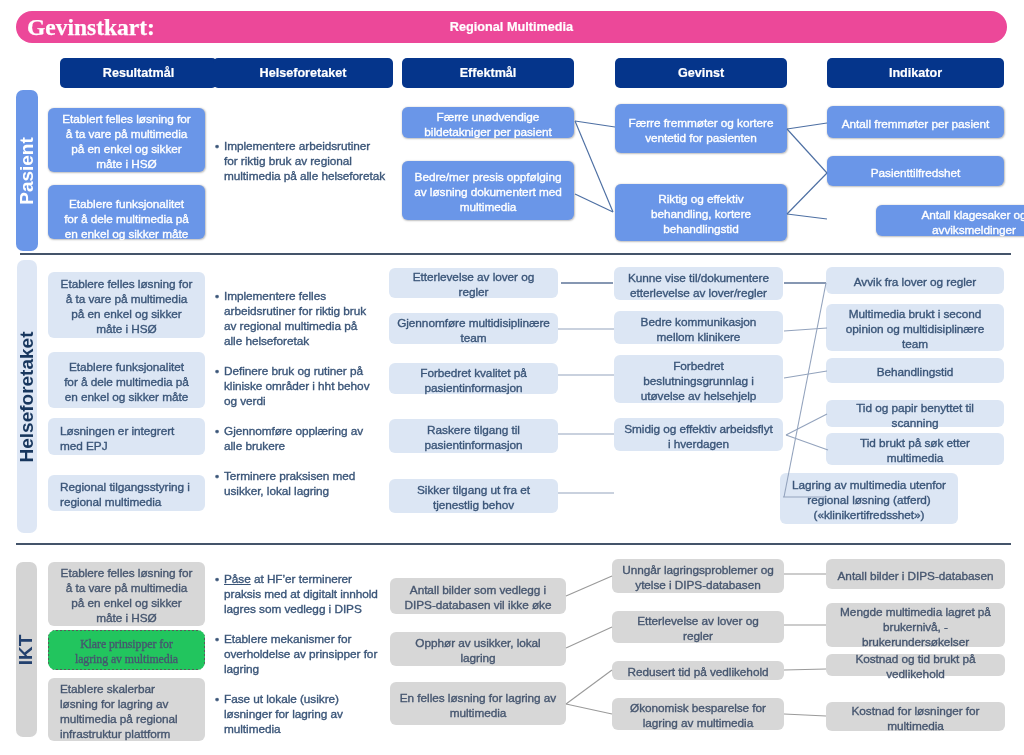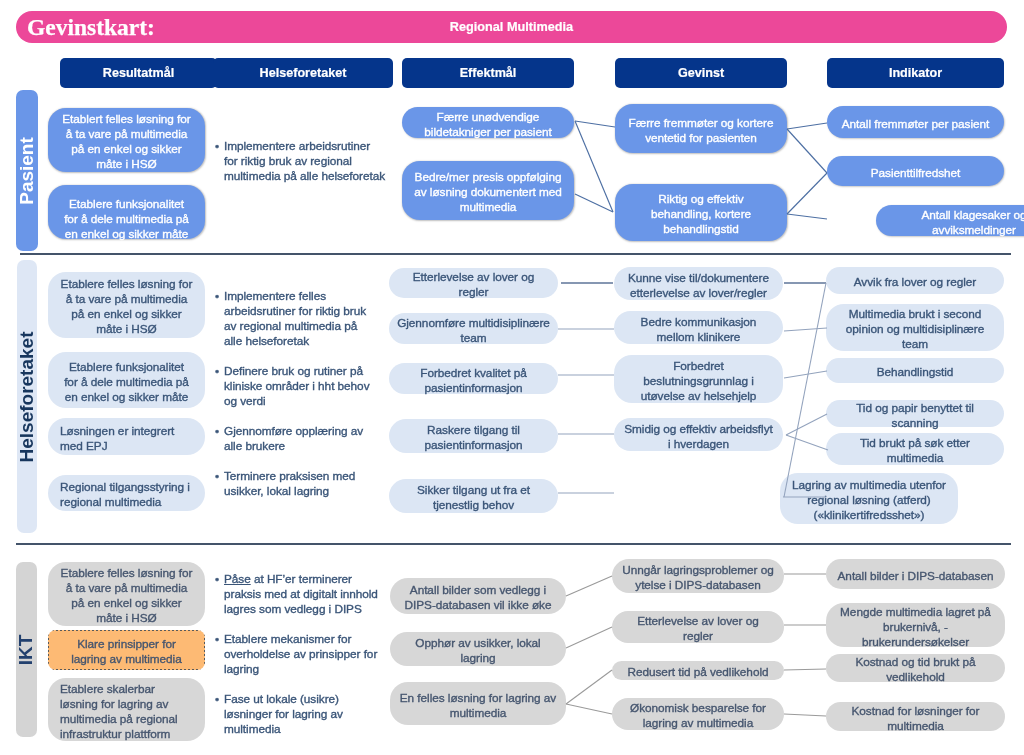--- a/index.html
+++ b/index.html
@@ -20,36 +20,36 @@
     display:flex; align-items:center; justify-content:center;
     font-size:12.7px; font-weight:bold; color:#FFFFFF; -webkit-text-stroke:0.2px #FFFFFF; }
 
   .colhdr { top:58px; height:30px; background:#05358B; border-radius:5px;
     display:flex; align-items:center; justify-content:center;
     color:#fff; font-size:12.6px; font-weight:bold; -webkit-text-stroke:0.2px #FFFFFF; }
 
   .band { border-radius:7px; display:flex; align-items:center; justify-content:center; }
   .band span { transform: rotate(-90deg); white-space:nowrap; font-weight:bold; }
 
-  .node { border-radius:18px; display:flex; align-items:center; justify-content:center;
+  .node { border-radius:6px; display:flex; align-items:center; justify-content:center;
     text-align:center; padding:4px 3px 0; line-height:15px; white-space:pre-line; }
   .node.l { text-align:left; justify-content:flex-start; padding-left:12px; }
   .node.vb { align-items:flex-start; padding-top:12px; overflow:visible; }
 
   .r1 .band { background:#6A96E8; }
   .r1 .band span { color:#fff; font-size:19px; }
   .r1 .node { background:#6A96E8; color:#fff; font-size:11.8px; font-weight:normal; letter-spacing:-0.05px; -webkit-text-stroke:0.35px currentColor;
               box-shadow:0.7px 0.7px 1.8px rgba(0,0,0,0.25); }
   .r2 .band { background:#DEE7F5; }
   .r2 .band span { color:#17365D; font-size:19px; }
   .r2 .node { background:#DCE6F4; color:#3A5578; font-size:11.8px; font-weight:normal; letter-spacing:-0.05px; -webkit-text-stroke:0.35px currentColor; }
   .r3 .band { background:#D4D4D4; }
   .r3 .band span { color:#22406E; font-size:19px; }
   .r3 .node { background:#D7D7D7; color:#46566F; font-size:11.8px; font-weight:normal; letter-spacing:-0.05px; -webkit-text-stroke:0.35px currentColor; }
-  .r3 .node.dashed { background:#fdba74; border-radius:8px; position:absolute; }
+  .r3 .node.dashed { background:#22c55e; border-radius:8px; position:absolute;font-family:Liberation Serif, serif; }
   .r3 .node.dashed::after { content:''; position:absolute; left:0; top:0; right:0; bottom:0;
      border-radius:8px; pointer-events:none;
      background:
        repeating-linear-gradient(90deg,#5A5A5A 0 2px,transparent 2px 4px) top/100% 1px no-repeat,
        repeating-linear-gradient(90deg,#5A5A5A 0 2px,transparent 2px 4px) bottom/100% 1px no-repeat,
        repeating-linear-gradient(180deg,#5A5A5A 0 2px,transparent 2px 4px) left/1px 100% no-repeat,
        repeating-linear-gradient(180deg,#5A5A5A 0 2px,transparent 2px 4px) right/1px 100% no-repeat; }
 
   .bitem { position:absolute; display:flex; font-size:11.8px; line-height:15px; font-weight:normal;
            letter-spacing:-0.05px; -webkit-text-stroke:0.35px currentColor;
@@ -214,21 +214,21 @@
 ytelse i DIPS-databasen</div>
     <div class="abs node" style="left:612px;top:611px;width:172px;height:32px">Etterlevelse av lover og
 regler</div>
     <div class="abs node" style="left:612px;top:661px;width:172px;height:19px">Redusert tid på vedlikehold</div>
     <div class="abs node" style="left:612px;top:698px;width:172px;height:32px">Økonomisk besparelse for
 lagring av multimedia</div>
     <div class="abs node" style="left:826px;top:559px;width:179px;height:30px">Antall bilder i DIPS-databasen</div>
     <div class="abs node" style="left:826px;top:603px;width:179px;height:44px">Mengde multimedia lagret på
 brukernivå, -
 brukerundersøkelser</div>
-    <div class="abs node" style="left:826px;top:654px;width:179px;height:28px">Kostnad og tid brukt på
+    <div class="abs node" style="left:826px;top:654px;width:179px;height:22px">Kostnad og tid brukt på
 vedlikehold</div>
     <div class="abs node" style="left:826px;top:702px;width:179px;height:29px">Kostnad for løsninger for
 multimedia</div>
     <svg class="links" viewBox="0 0 1024 755">
       <line x1="566" y1="596" x2="612" y2="576"></line>
       <line x1="566" y1="648" x2="612" y2="627"></line>
       <line x1="566" y1="704" x2="612" y2="670"></line>
       <line x1="566" y1="704" x2="612" y2="714"></line>
       <line x1="784" y1="574" x2="826" y2="574"></line>
       <line x1="784" y1="625" x2="826" y2="625"></line>

